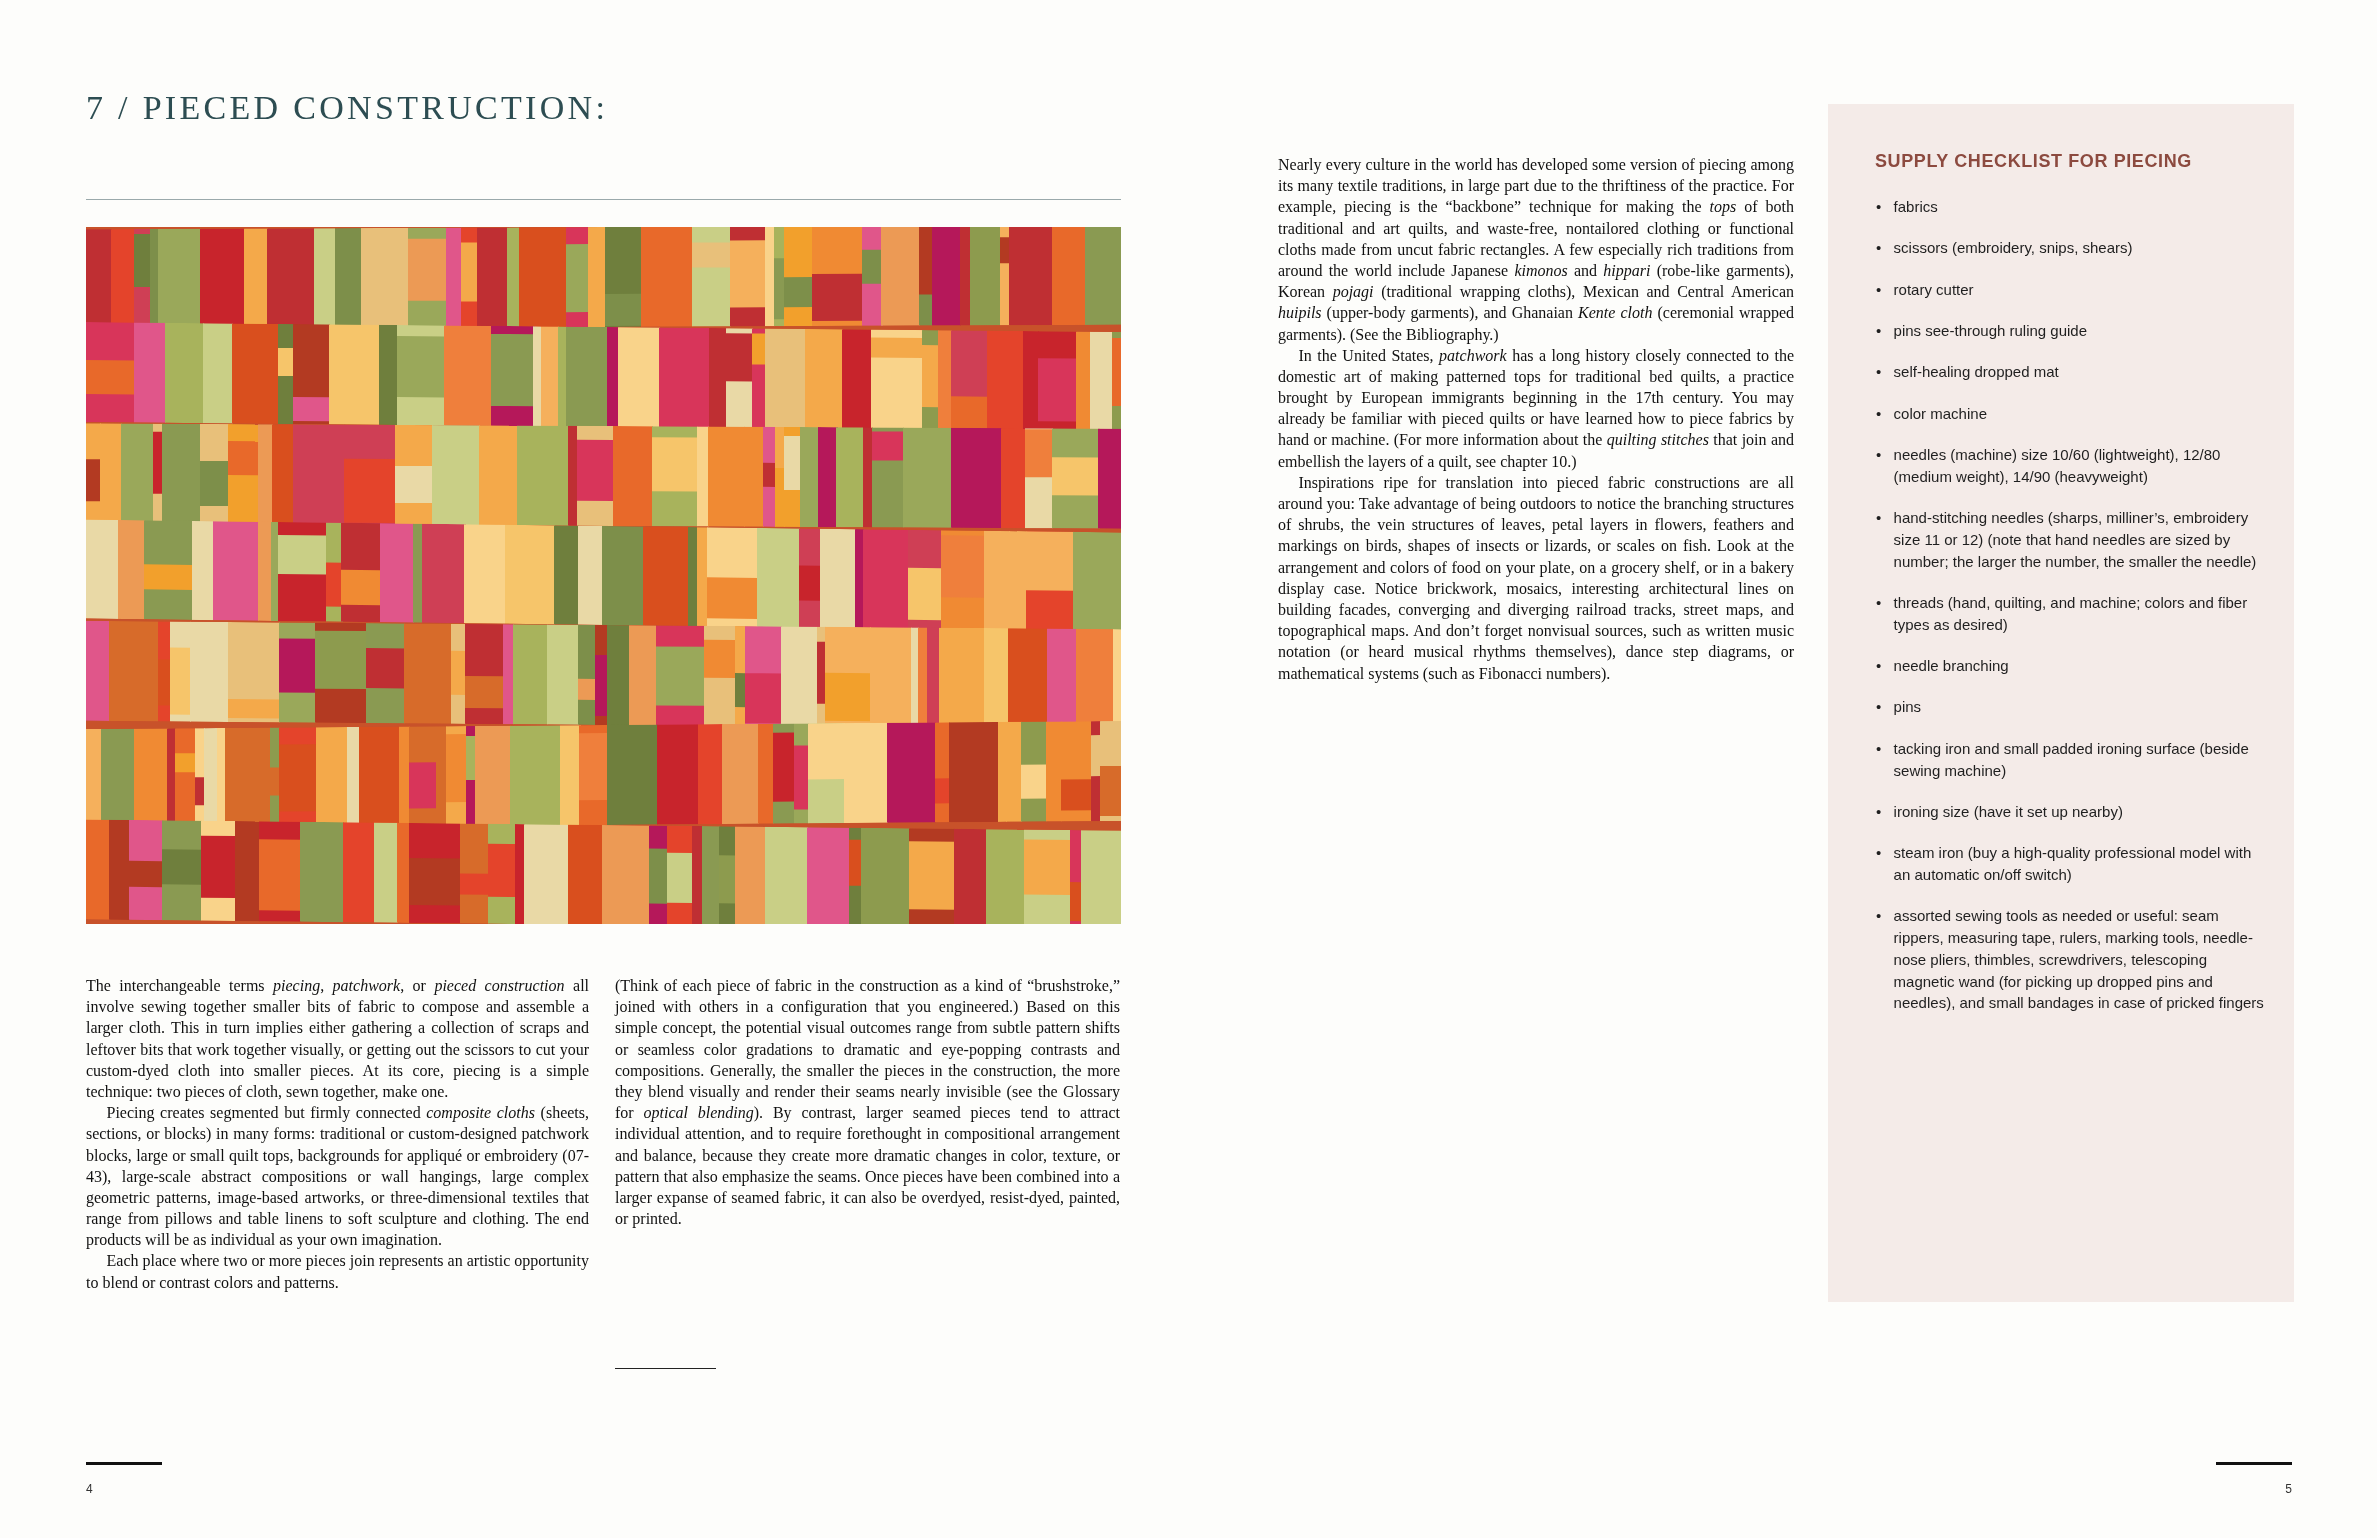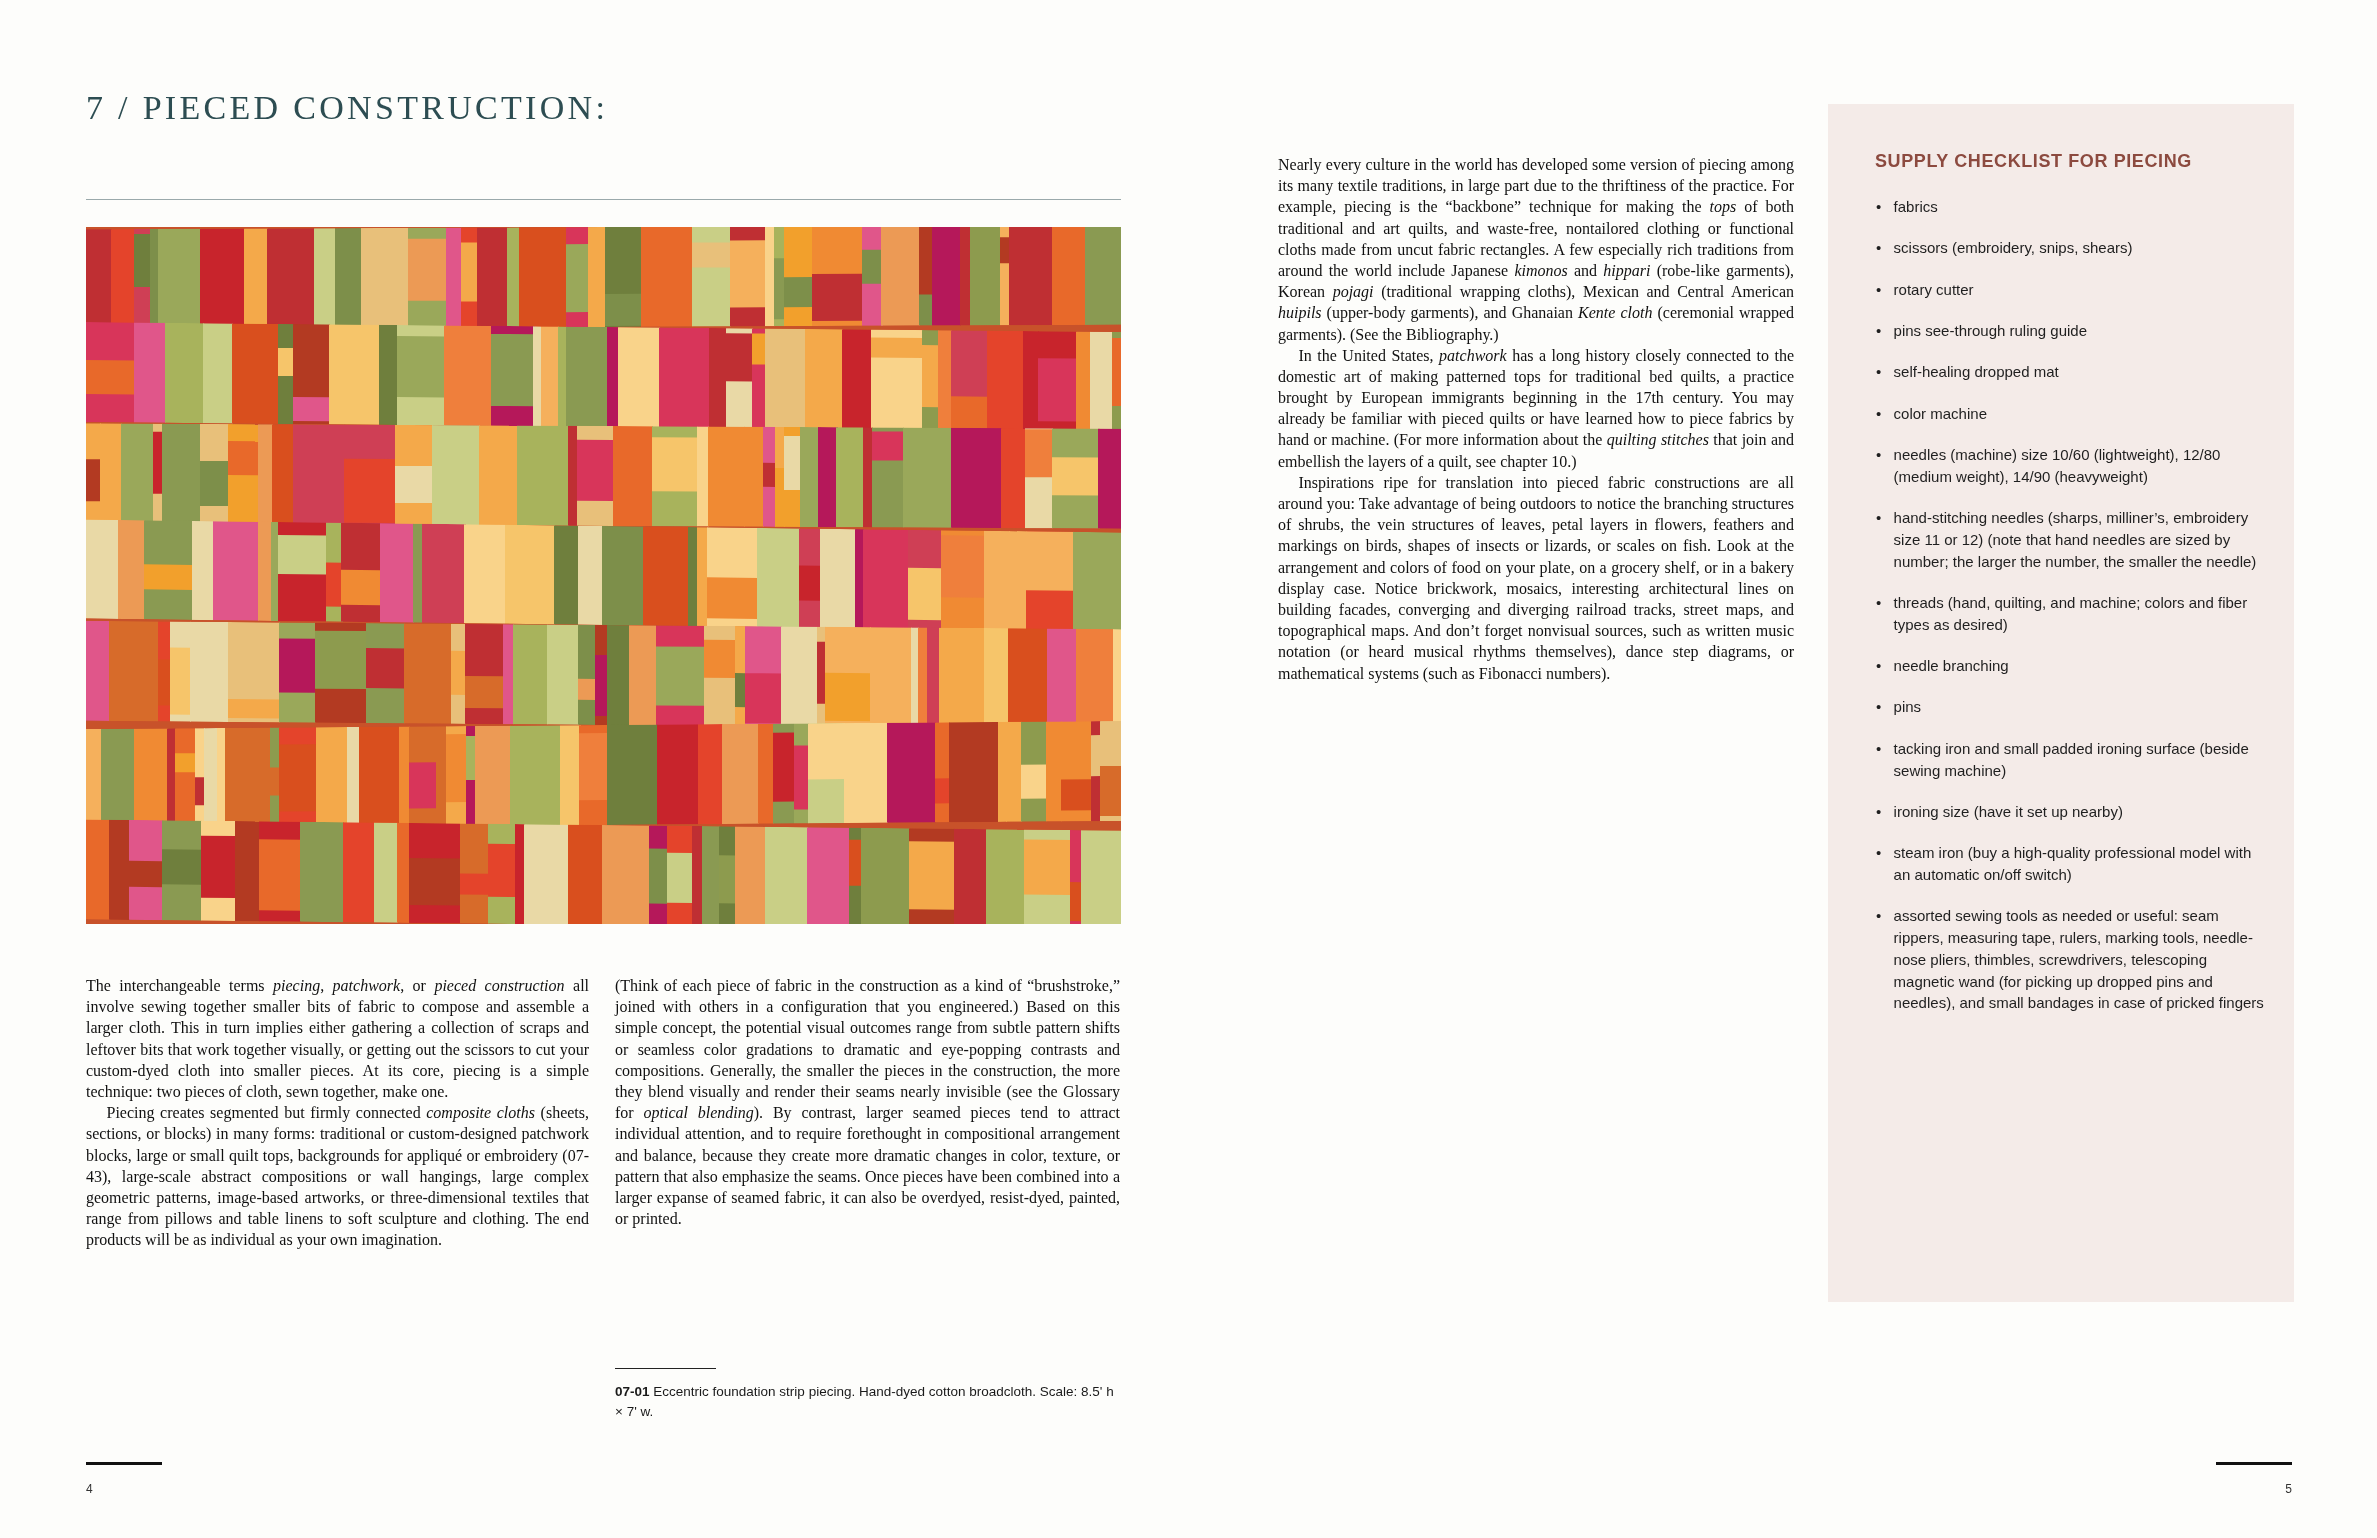--- a/index.html
+++ b/index.html
@@ -636,28 +636,25 @@
             <div style="position: absolute; left: 0px; width: 100%; top: 10.3px; height: 55px; background: rgb(244, 169, 74);"></div>
           </div>
           <div class="cell" style="left: 984px; width: 12px; background: rgb(216, 53, 90);">
             <div style="position: absolute; left: 0px; width: 100%; top: 52px; height: 39px; background: rgb(217, 79, 30);"></div>
           </div>
           <div class="cell" style="left: 995px; width: 49px; background: rgb(201, 207, 134);"></div>
         </div>
       </div>
 
     <div class="caption-rule"></div>
-    <div class="caption-fig">
-      <b>07-01</b>
-      <span>Eccentric foundation strip piecing. Hand-dyed cotton broadcloth. Scale: 8.5' h × 7' w.</span>
-    </div>
 
     <div class="col col-left" id="col-left">
         <p>The interchangeable terms <i>piecing</i>, <i>patchwork</i>, or <i>pieced construction</i> all involve sewing together smaller bits of fabric to compose and assemble a larger cloth. This in turn implies either gathering a collection of scraps and leftover bits that work together visually, or getting out the scissors to cut your custom-dyed cloth into smaller pieces. At its core, piecing is a simple technique: two pieces of cloth, sewn together, make one.</p>
         <p>Piecing creates segmented but firmly connected <i>composite cloths</i> (sheets, sections, or blocks) in many forms: traditional or custom-designed patchwork blocks, large or small quilt tops, backgrounds for appliqué or embroidery (07-43), large-scale abstract compositions or wall hangings, large complex geometric patterns, image-based artworks, or three-dimensional textiles that range from pillows and table linens to soft sculpture and clothing. The end products will be as individual as your own imagination.</p>
+        <p>Each place where two or more pieces join represents an artistic opportunity to blend or contrast colors and patterns.</p>
       </div>
     <div class="col col-right" id="col-right">
         <p>(Think of each piece of fabric in the construction as a kind of “brushstroke,” joined with others in a configuration that you engineered.) Based on this simple concept, the potential visual outcomes range from subtle pattern shifts or seamless color gradations to dramatic and eye-popping contrasts and compositions. Generally, the smaller the pieces in the construction, the more they blend visually and render their seams nearly invisible (see the Glossary for <i>optical blending</i>). By contrast, larger seamed pieces tend to attract individual attention, and to require forethought in compositional arrangement and balance, because they create more dramatic changes in color, texture, or pattern that also emphasize the seams. Once pieces have been combined into a larger expanse of seamed fabric, it can also be overdyed, resist-dyed, painted, or printed.</p>
       </div>
 
     <div class="folio-rule folio-rule-left"></div>
     <div class="folio folio-left">4</div>
   </div>
 
   <div class="right-page">

